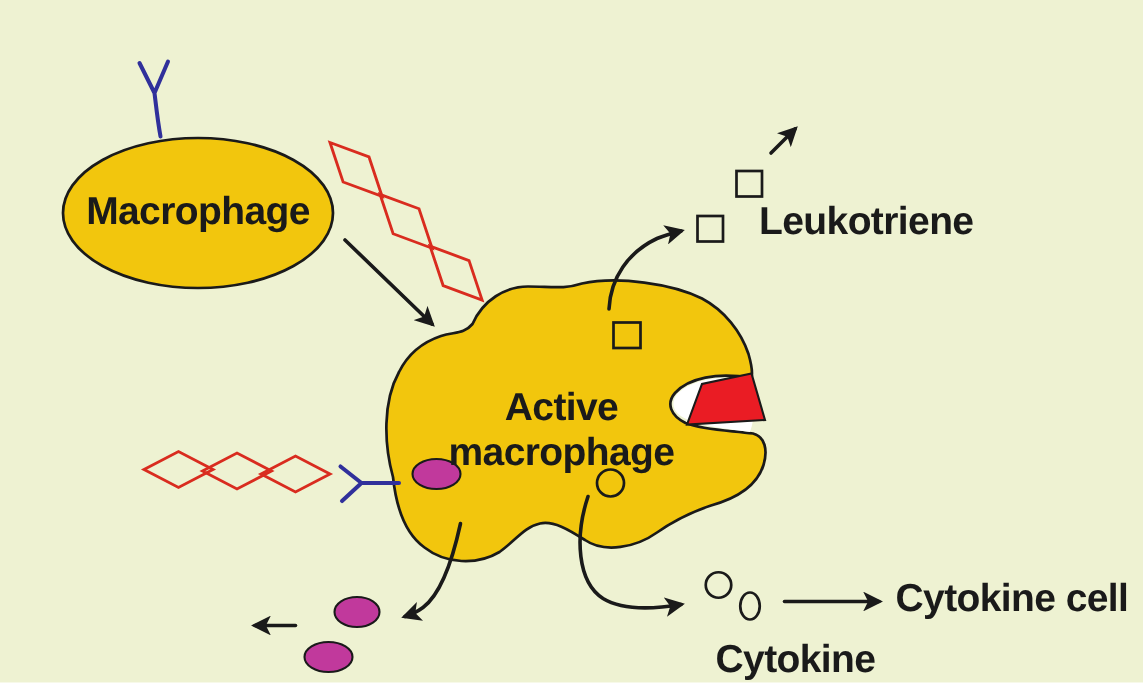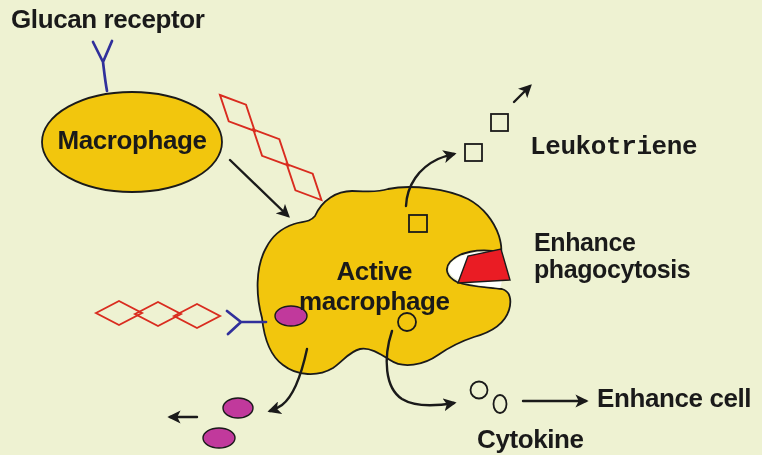--- a/index.html
+++ b/index.html
@@ -113,34 +113,31 @@
 
     <ellipse class="magenta" cx="291" cy="316" rx="16" ry="10"></ellipse>
     <ellipse class="magenta" cx="238" cy="408" rx="15" ry="10"></ellipse>
     <ellipse class="magenta" cx="219" cy="438" rx="16" ry="10"></ellipse>
 
     <path class="arrow" d="M307,349 C302,372 294,396 282,405 C278,408 273,410 270,411" marker-end="url(#arw)"></path>
 
     <line class="arrow" x1="197" y1="417" x2="170" y2="417" marker-end="url(#arw)"></line>
   </svg>
 
-  <div class="lbl" style="left:11px;top:6px;">Glucan receptor</div>
 
   <div class="lbl" style="left:42px;top:127px;width:180px;text-align:center;">Macrophage</div>
 
 
 
-  <div class="lbl" style="left:530px;top:134px;font-family:Liberation Mono, monospace;">Leukotriene</div>
+  <div class="lbl" style="left:506px;top:134px;">Leukotriene</div>
 
   <div class="lbl" style="left:299px;top:256px;line-height:30px;text-align:center;">Active
 macrophage</div>
 
-  <div class="lbl" style="left:534px;top:229px;line-height:27px;font-size:25px;">Enhance
-phagocytosis</div>
 
 
 
   <div class="lbl" style="left:477px;top:426px;">Cytokine</div>
 
-  <div class="lbl" style="left:597px;top:385px;">Enhance cell</div>
+  <div class="lbl" style="left:597px;top:385px;">Cytokine cell</div>
 
   <div id="bottom-strip"></div>
 </div>
 
 </body></html>

